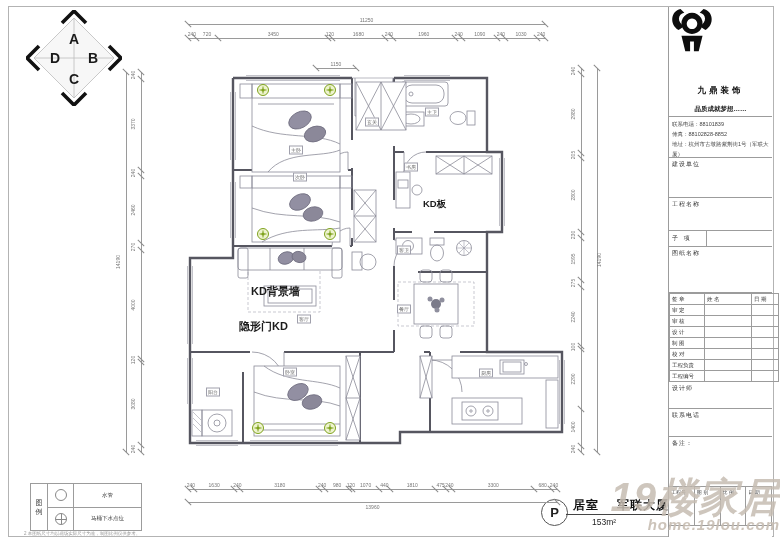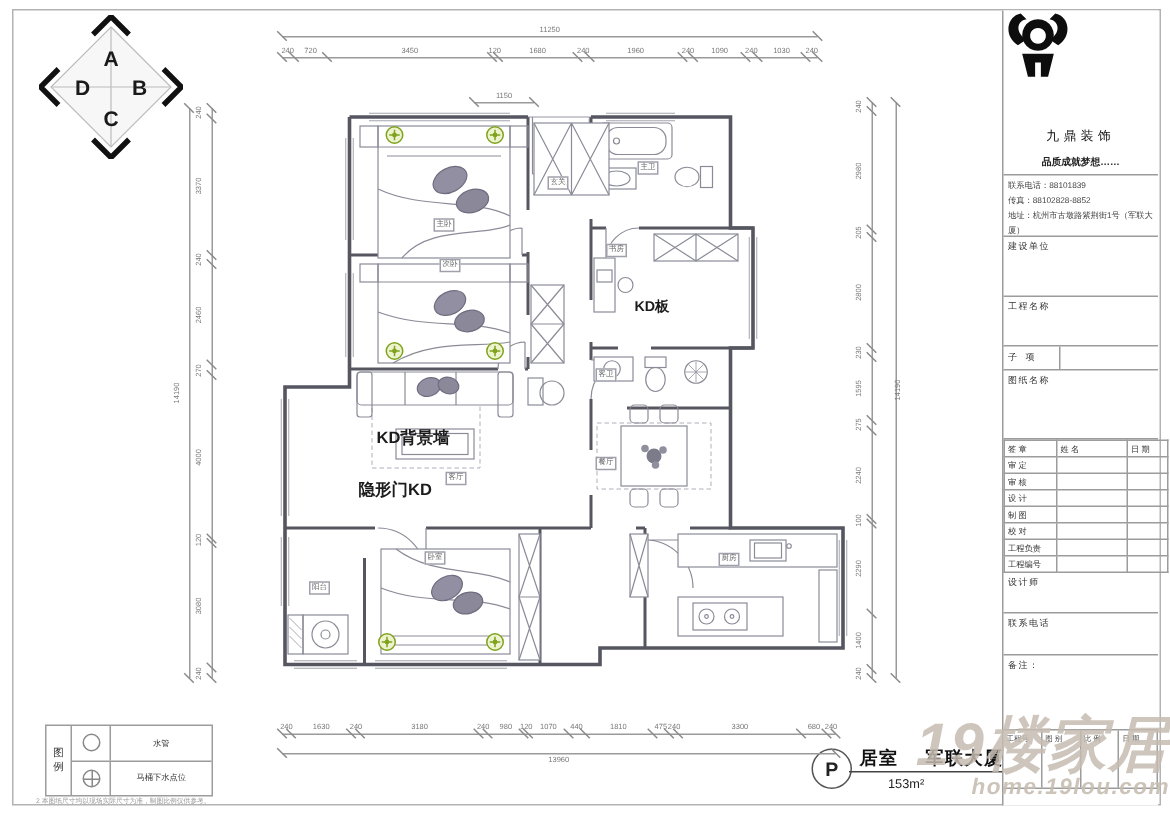--- a/index.html
+++ b/index.html
@@ -15,21 +15,21 @@
   
   .plabel{position:absolute;font-weight:bold;color:#1b1b1b;white-space:nowrap;}
   .tag{position:absolute;font-size:5px;line-height:7px;color:#666;border:0.5px solid #a0a0ac;
        background:rgba(255,255,255,.85);padding:0 1px;white-space:nowrap;transform:translate(-50%,-50%);}
   
   .compass{position:absolute;left:26px;top:10px;width:96px;height:96px;}
   
   .tblock{position:absolute;left:668px;top:7px;width:104px;height:530px;border-left:1px solid #9c9c9c;
           background:#fff;font-size:6px;color:#333;box-sizing:border-box;}
   .tb-logo{height:72px;display:flex;align-items:center;justify-content:center;padding-top:6px;}
-  .tb-company{height:12px;text-align:center;font-size:8.5px;font-weight:normal;letter-spacing:3px;color:#111;}
+  .tb-company{height:12px;text-align:center;font-size:8.5px;font-weight:bold;letter-spacing:3px;color:#111;}
   .tb-slogan{height:15px;line-height:15px;text-align:center;font-size:6.5px;font-weight:bold;color:#222;
              border-bottom:1px solid #9c9c9c;margin-top:4px;}
   .tb-contact{height:36px;padding:2px 3px;border-bottom:1px solid #9c9c9c;font-size:5.5px;line-height:10px;color:#444;}
   .tb-box{position:relative;border-bottom:1px solid #9c9c9c;box-sizing:border-box;}
   .tb-lab{position:absolute;left:3px;top:2px;font-size:6px;color:#333;letter-spacing:1px;}
   .tb-sub{display:flex;border-bottom:1px solid #9c9c9c;height:16px;box-sizing:border-box;}
   .tb-sub .l{width:38px;border-right:1px solid #9c9c9c;font-size:6px;padding:3px 0 0 3px;letter-spacing:2px;box-sizing:border-box;}
   table.sig{border-collapse:collapse;width:100%;table-layout:fixed;}
   table.sig td{border:0.5px solid #9c9c9c;font-size:5.5px;color:#333;height:10px;padding:0 2px;
                white-space:nowrap;overflow:hidden;}

